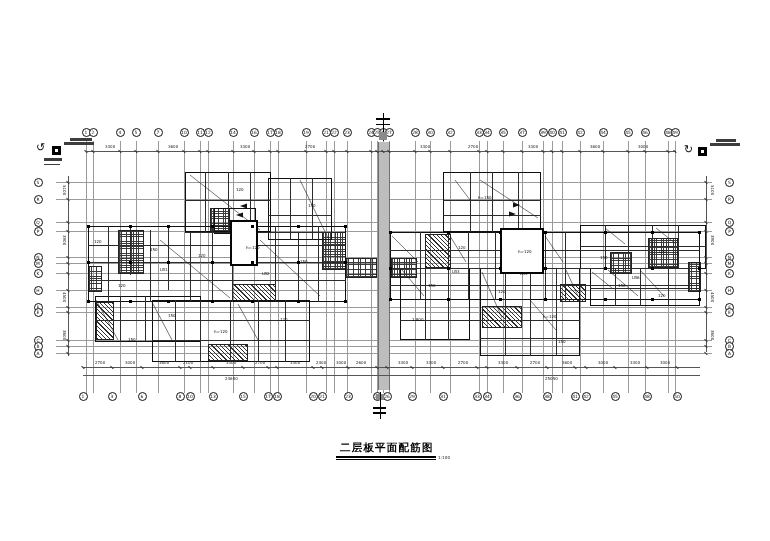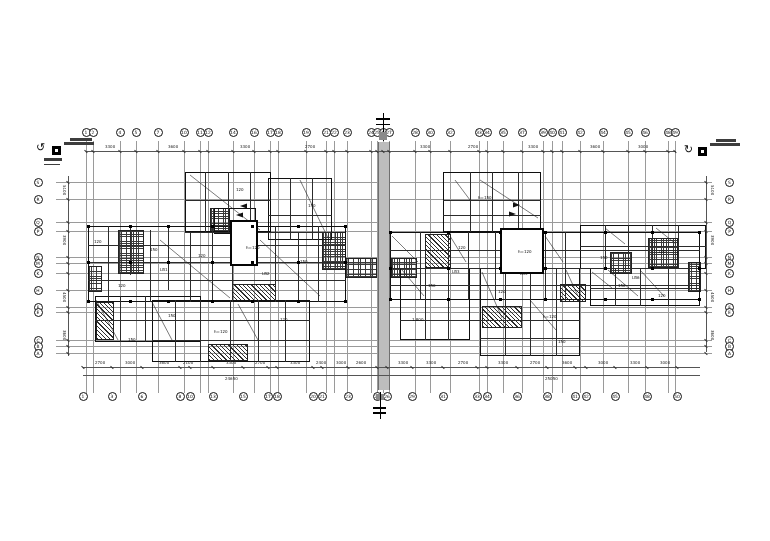--- a/index.html
+++ b/index.html
@@ -528,13 +528,19 @@
     <div class="blacksq" style="left:6px;top:10.5px;width:14px;height:1.6px;"></div>
     <div style="left:9px;top:19px;width:8px;height:8px;background:#8a8a8a;"></div>
   </div>
   <div style="left:367px;top:392px;width:26px;height:32px;z-index:7;">
     <div style="left:9px;top:2px;width:8px;height:6px;background:#8a8a8a;"></div>
     <div class="blacksq" style="left:12.5px;top:0;width:1.6px;height:27px;"></div>
     <div class="blacksq" style="left:6px;top:15px;width:13px;height:1.6px;"></div>
     <div class="blacksq" style="left:6px;top:20px;width:13px;height:1.6px;"></div>
   </div>
 
+  <div id="titleblock">
+    <span id="title-text">二层板平面配筋图</span>
+    <div id="title-underline"></div>
+    <div id="title-underline2"></div>
+    <span id="title-scale">1:100</span>
+  </div>
 </div>
 
 </body></html>

